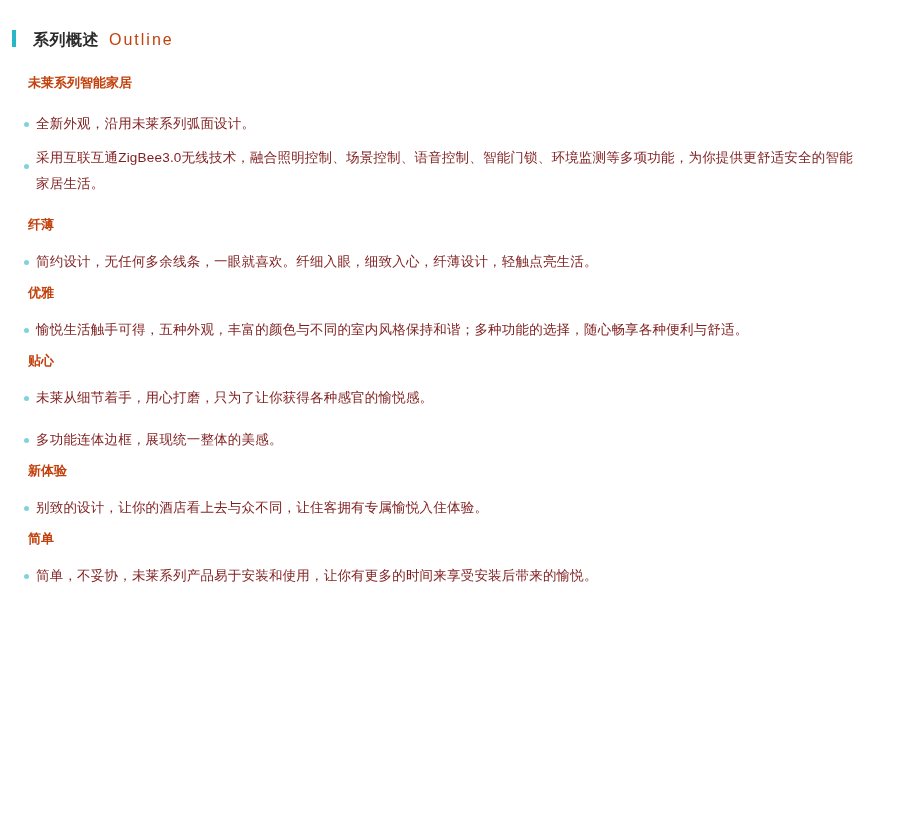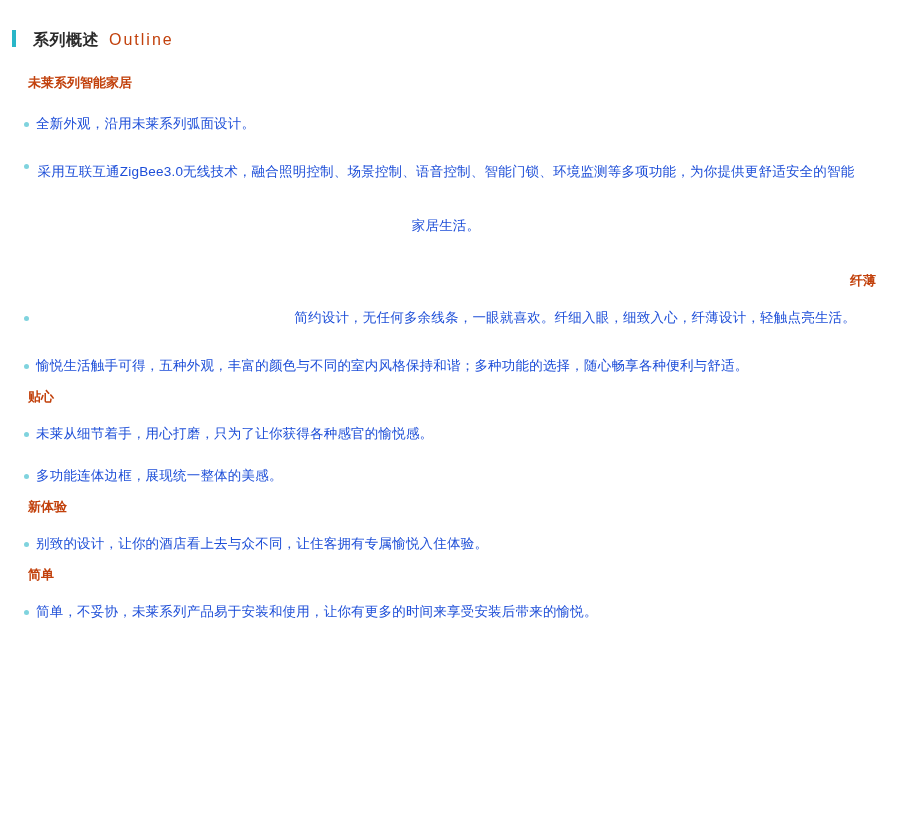--- a/index.html
+++ b/index.html
@@ -55,40 +55,39 @@
     font-size: 13px;
     font-weight: bold;
     color: #c2410c;
     margin: 0 0 0 18px;
     padding: 0;
     line-height: 20px;
   }
   .block {
     margin-bottom: 0;
   }
-  .block-gap-sm { margin-top: 18px; text-align: right; }
+  .block-gap-sm { margin-top: 18px; }
 
   
   ul.bullets {
     list-style: none;
     margin: 0;
     padding: 0;
   }
   ul.bullets li {
     position: relative;
     margin: 0 0 0 0;
     padding: 0 20px 0 26px;
     font-size: 13.5px;
     line-height: 42px;
-    color: #1d4ed8;
+    color: #7f1d1d;
     letter-spacing: 0.2px;
   }
   ul.bullets li.multi {
-    line-height: 54px;
-    text-align: center;
+    line-height: 26px;
   }
   ul.bullets li::before {
     content: "";
     position: absolute;
     left: 14px;
     top: 19px;
     width: 5px;
     height: 5px;
     border-radius: 50%;
     background: #7fd3de;
@@ -118,20 +117,21 @@
 
   <div class="block block-gap-sm">
     <div class="subhead">纤薄</div>
     <div class="spacer-6"></div>
     <ul class="bullets">
       <li>简约设计，无任何多余线条，一眼就喜欢。纤细入眼，细致入心，纤薄设计，轻触点亮生活。</li>
     </ul>
   </div>
 
   <div class="block">
+    <div class="subhead">优雅</div>
     <div class="spacer-6"></div>
     <ul class="bullets">
       <li>愉悦生活触手可得，五种外观，丰富的颜色与不同的室内风格保持和谐；多种功能的选择，随心畅享各种便利与舒适。</li>
     </ul>
   </div>
 
   <div class="block">
     <div class="subhead">贴心</div>
     <div class="spacer-6"></div>
     <ul class="bullets">

